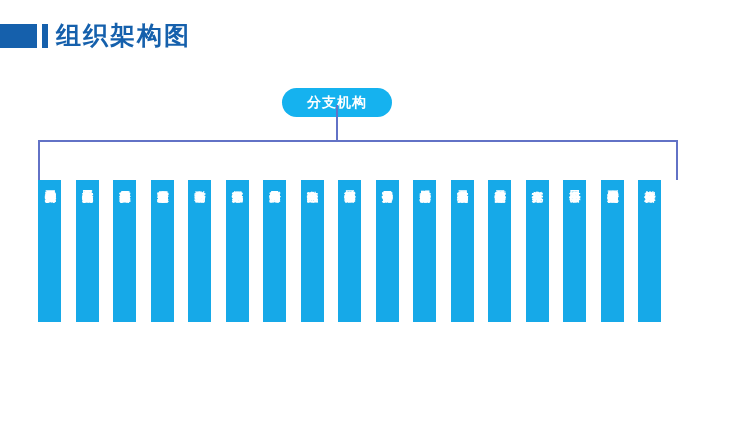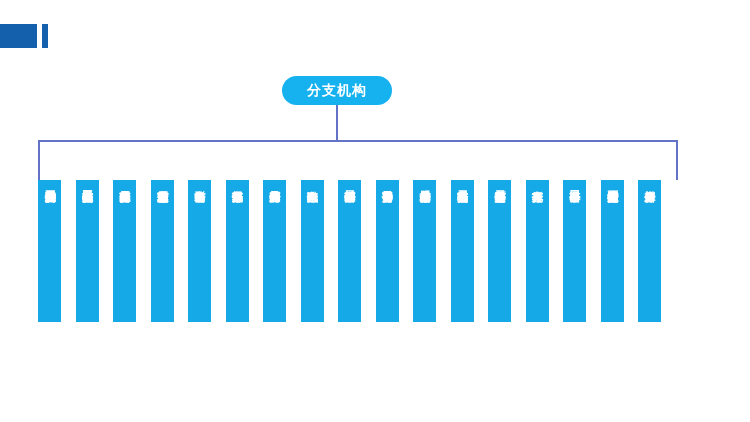--- a/index.html
+++ b/index.html
@@ -57,21 +57,21 @@
     left: 0;
     top: 0;
     width: 750px;
     height: 422px;
   }
 
   
   #root-node {
     position: absolute;
     left: 282px;
-    top: 76px;
+    top: 88px;
     width: 110px;
     height: 29px;
     background: #15b2ef;
     border-radius: 15px;
     color: #ffffff;
     font-size: 14px;
     font-weight: 700;
     letter-spacing: 1px;
     display: flex;
     align-items: center;
@@ -148,20 +148,21 @@
   .leaf-label.semi {
     line-height: 15.6px;
   }
 </style>
 </head>
 <body>
 
 <div id="header">
   <div id="header-block-large"></div>
   <div id="header-block-small"></div>
+  <div id="page-title">组织架构图</div>
 </div>
 
 <div id="chart">
 
   <div id="root-node">
     <span>分支机构</span>
   </div>
 
   <div class="conn" id="conn-stem"></div>
   <div class="conn" id="conn-bus"></div>

